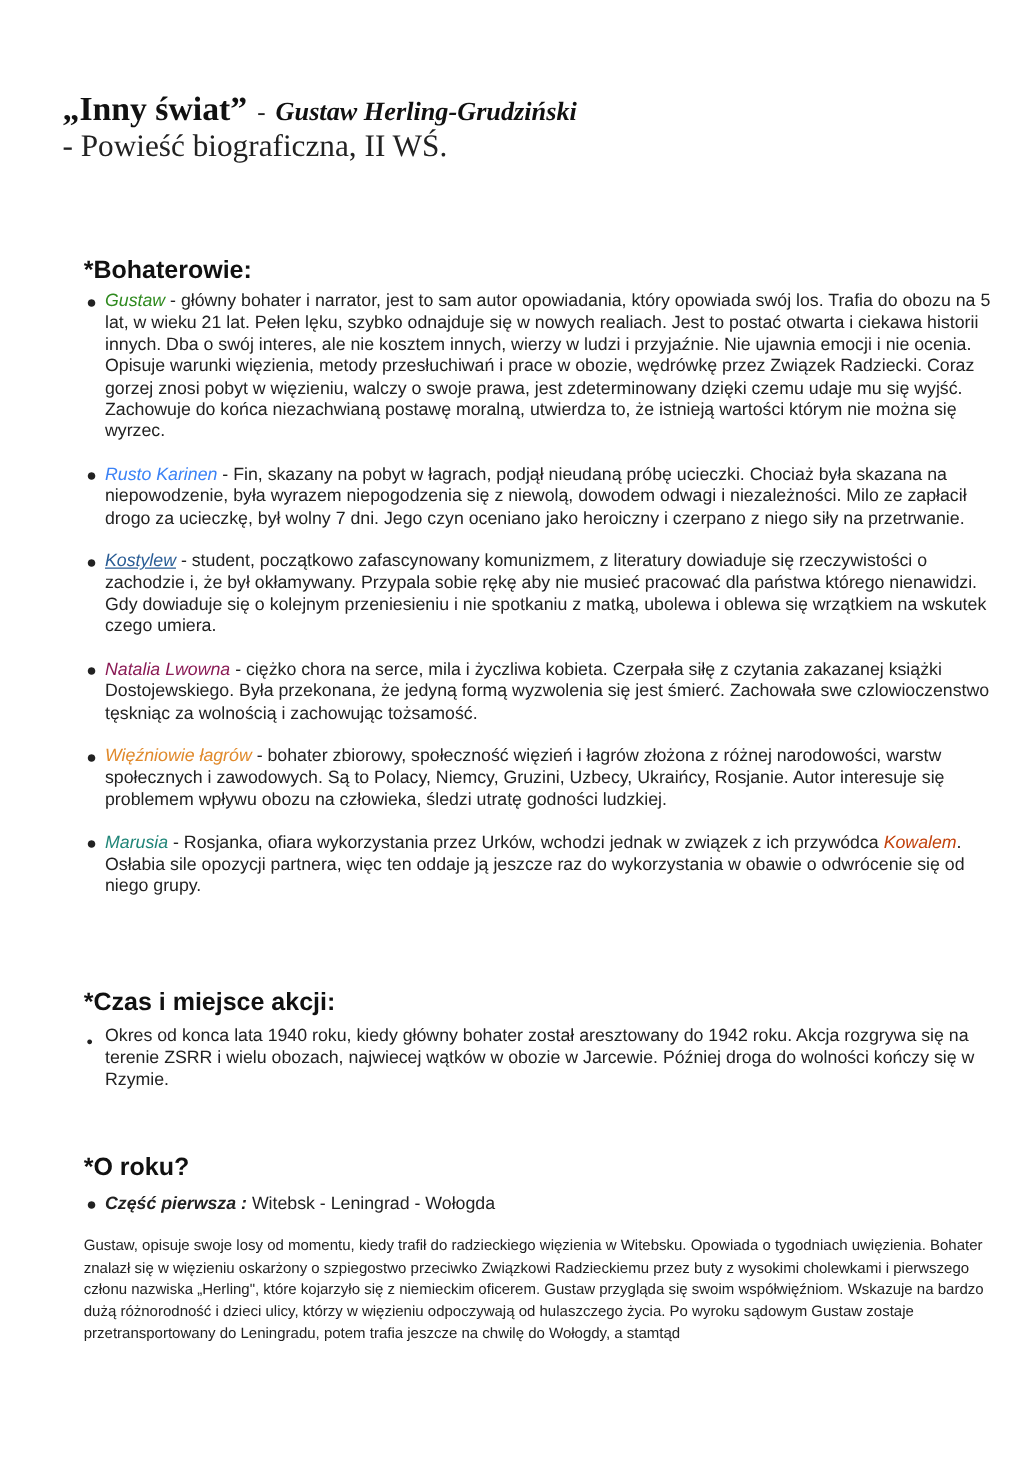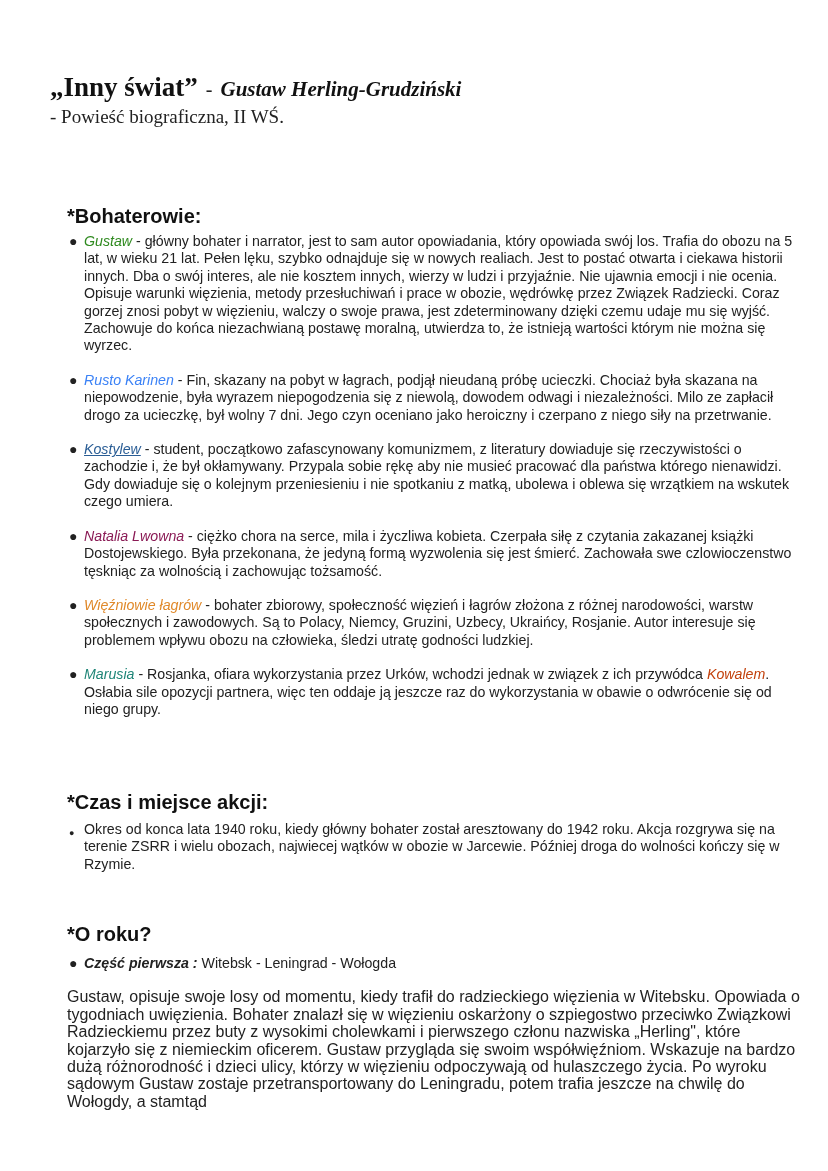--- a/index.html
+++ b/index.html
@@ -3,37 +3,37 @@
   <meta charset="utf-8">
   <style>
     html, body { margin: 0; padding: 0; background: #ffffff; }
     body { width: 828px; height: 1171px; overflow: hidden; position: relative; color: #1a1a1a; }
     .page { position: absolute; left: 0; top: 0; width: 828px; height: 1056px; }
     .title-block { position: absolute; left: 50px; top: 73px; }
     .title-line { font-family: "Liberation Serif", "DejaVu Serif", serif; white-space: nowrap; line-height: 28px; }
     .title-main { font-size: 27px; font-weight: bold; color: #111; }
     .title-sep { font-size: 20px; color: #222; margin: 0 4px; }
     .title-author { font-size: 21px; font-weight: bold; font-style: italic; color: #111; }
-    .subtitle { font-family: "Liberation Serif", "DejaVu Serif", serif; font-size: 19px; color: #222; line-height: 24px; margin-top: 0px; }
+    .subtitle { font-family: "Liberation Serif", "DejaVu Serif", serif; font-size: 25px; color: #222; line-height: 24px; margin-top: 0px; }
 
     .section { position: absolute; left: 67px; width: 740px; font-family: "Liberation Sans", "DejaVu Sans", sans-serif; }
     .section-heading { font-size: 20px; font-weight: bold; color: #111; margin: 0; line-height: 24px; }
     ul.bullets { list-style: none; margin: 0; padding: 0; }
     ul.bullets li { position: relative; padding-left: 17px; font-size: 14.2px; line-height: 17.4px; color: #222; }
     ul.bullets li .bullet { position: absolute; left: 2px; top: 0; font-size: 14px; }
     .name { font-style: italic; }
     .c-green { color: #2f8a1f; }
     .c-red { color: #3b82f6; }
     .c-blue { color: #2a5d95; text-decoration: underline; }
     .c-purple { color: #8a1a55; }
     .c-orange { color: #e0892a; }
     .c-teal { color: #1f8577; }
     .c-yellow { color: #c2410c; }
     .bold-italic { font-weight: bold; font-style: italic; margin-top: 20px; }
-    .para { font-size: 16px; line-height: 17.4px; color: #222; margin: 0; }
+    .para { font-size: 12px; line-height: 17.4px; color: #222; margin: 0; }
   </style>
 </head>
 <body>
 
 <div class="page">
 
   <div class="title-block">
     <div class="title-line">
       <span class="title-main">„Inny świat”</span>
       <span class="title-sep">-</span>

